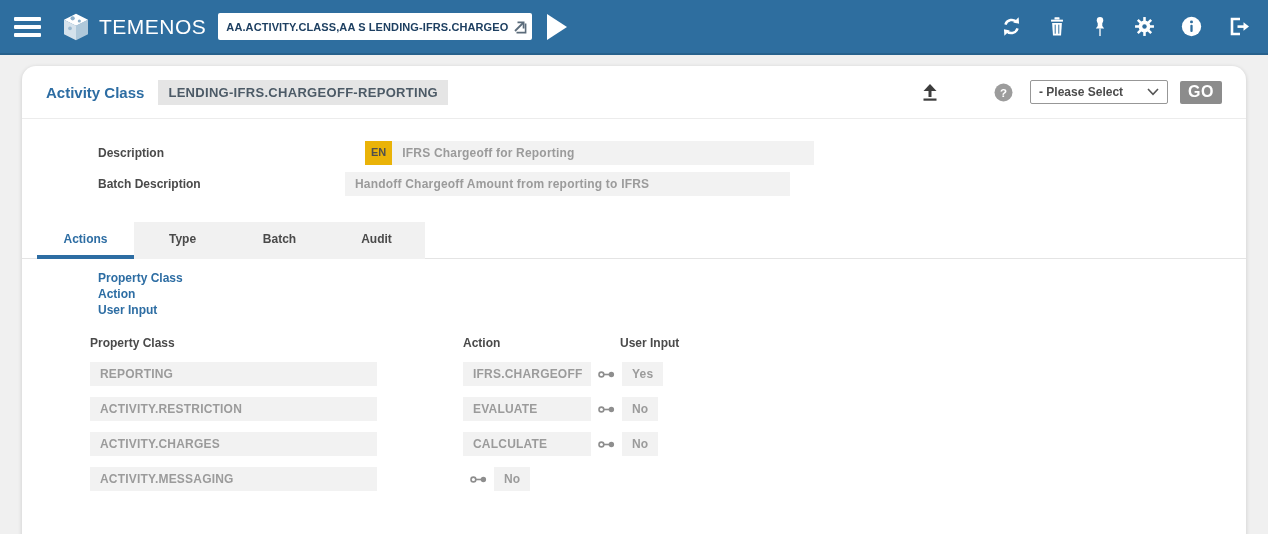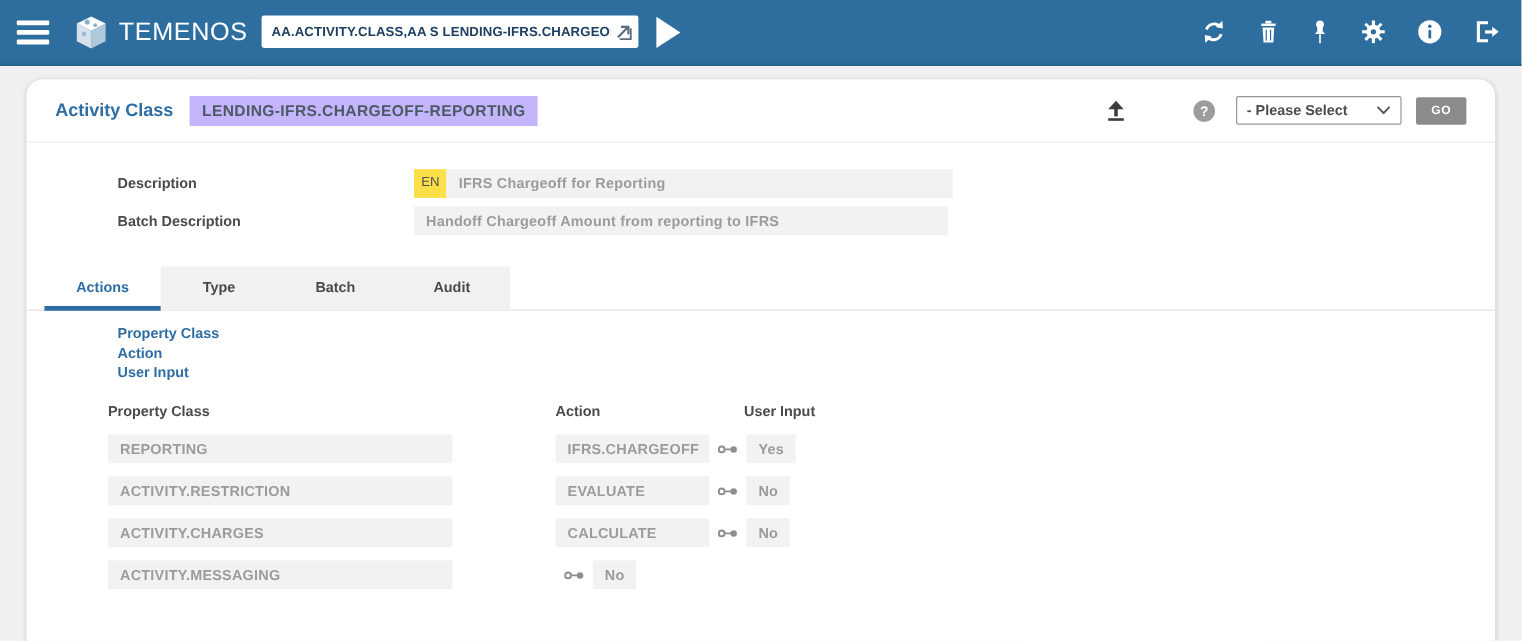--- a/index.html
+++ b/index.html
@@ -22,38 +22,38 @@
   .topbar-actions { margin-left:auto; display:flex; align-items:center; gap:26px; }
   .tb-icon { cursor:pointer; display:flex; align-items:center; }
 
   
   .card { margin:11px 22px 0 22px; height:510px; background:#fff; border-radius:14px;
           box-shadow:0 1px 4px rgba(0,0,0,.16); }
 
   .card-header { height:53px; display:flex; align-items:center; padding:0 24px;
                  border-bottom:1px solid #ececec; }
   .page-title { color:#2d6da3; font-size:15px; font-weight:bold; }
-  .record-box { margin-left:14px; background:#c4b5fd; padding:5px 10px; font-size:13px;
+  .record-box { margin-left:14px; background:#e5e5e5; padding:5px 10px; font-size:13px;
                 font-weight:bold; color:#4c5a66; letter-spacing:.3px; }
   .header-right { margin-left:auto; display:flex; align-items:center; }
   .upload-btn { margin-right:54px; cursor:pointer; display:flex; }
   .help-btn { margin-right:17px; cursor:pointer; display:flex; }
   .select-box { width:138px; height:24px; border:1px solid #979797; border-radius:2px;
                 background:#fff; display:flex; align-items:center; justify-content:space-between;
                 padding:0 8px; font-size:12px; font-weight:bold; color:#4c4c4c; cursor:pointer; }
   .go-btn { margin-left:12px; width:42px; height:23px; background:#8c8c8c; color:#fff;
-            border:none; border-radius:2px; font-size:10px; font-weight:bold;
+            border:none; border-radius:2px; font-size:16px; font-weight:bold;
             letter-spacing:.5px; cursor:pointer; font-family:inherit; }
 
   
   .fields { padding:22px 0 0 76px; }
   .field-row { display:flex; align-items:flex-start; margin-bottom:7px; }
   .field-label { width:247px; font-size:12px; font-weight:bold; color:#4a4a4a; padding-top:5px; }
-  .lang-badge { background:#fde047; color:#4f4f4f; font-size:11px; font-weight:normal;
-                padding:5px 6px; height:24px; }
+  .lang-badge { background:#eab308; color:#4f4f4f; font-size:11px; font-weight:bold;
+                padding:5px 6px; height:24px;margin-left:20px; }
   .gray-box { background:#f2f2f2; color:#9b9b9b; font-size:12px; font-weight:bold;
               padding:5px 10px; height:24px; line-height:14px; letter-spacing:.2px;
               white-space:nowrap; overflow:hidden; }
   .desc-value { width:422px; }
   .full-value { width:445px; }
 
   
   .tabs { margin-top:26px; display:flex; padding-left:15px;
           box-shadow:inset 0 -1px 0 #e4e4e4; }
   .tab { width:97px; height:37px; line-height:35px; text-align:center; font-size:12px;

